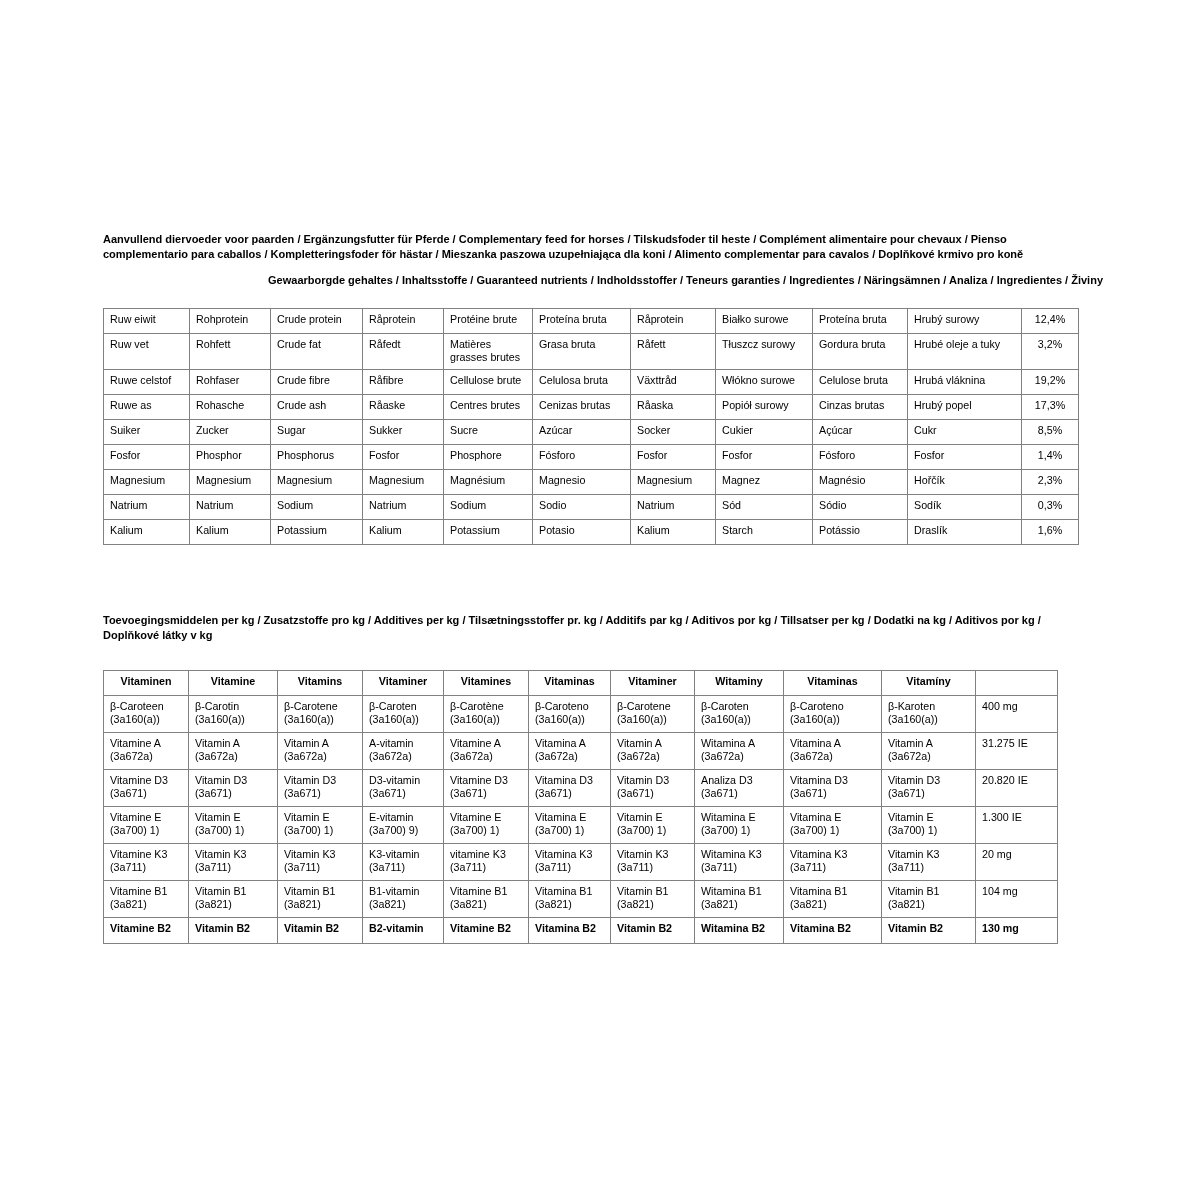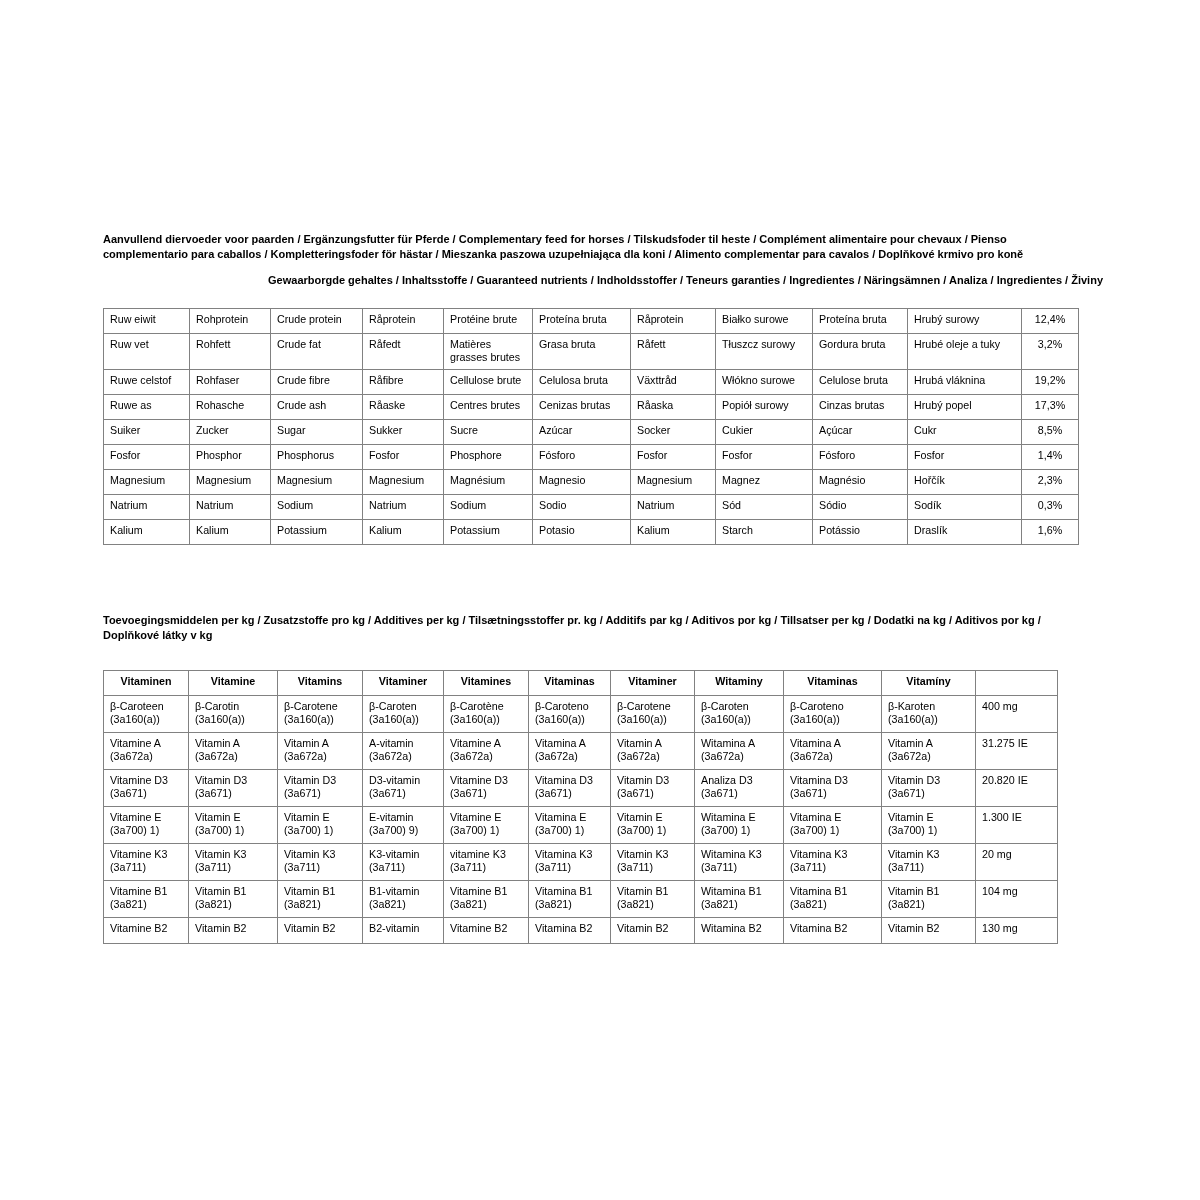--- a/index.html
+++ b/index.html
@@ -41,21 +41,21 @@
   th { font-weight: bold; text-align: center; }
 
   #nutrients-table { left: 103px; top: 308px; }
   #nutrients-table tr { height: 25px; }
   #nutrients-table tbody tr:nth-child(2) { height: 36px; margin-top: 8px; }
   #nutrients-table td.val { text-align: center; }
 
   #additives-table { left: 103px; top: 670px; }
   #additives-table thead tr { height: 25px; }
   #additives-table tbody tr { height: 37px; }
-  #additives-table tbody tr:last-child { height: 26px; }
+  #additives-table tbody tr:last-child { height: 26px; font-weight: bold; }
   #additives-table td.val { text-align: left; }
 </style>
 </head>
 <body>
 
 <div>
 
   <p class="heading" id="heading-product">Aanvullend diervoeder voor paarden / Ergänzungsfutter für Pferde / Complementary feed for horses / Tilskudsfoder til heste / Complément alimentaire pour chevaux / Pienso complementario para caballos / Kompletteringsfoder för hästar / Mieszanka paszowa uzupełniająca dla koni / Alimento complementar para cavalos / Doplňkové krmivo pro koně</p>
 
   <p class="heading" id="heading-nutrients">Gewaarborgde gehaltes / Inhaltsstoffe / Guaranteed nutrients / Indholdsstoffer / Teneurs garanties / Ingredientes / Näringsämnen / Analiza / Ingredientes / Živiny</p>

